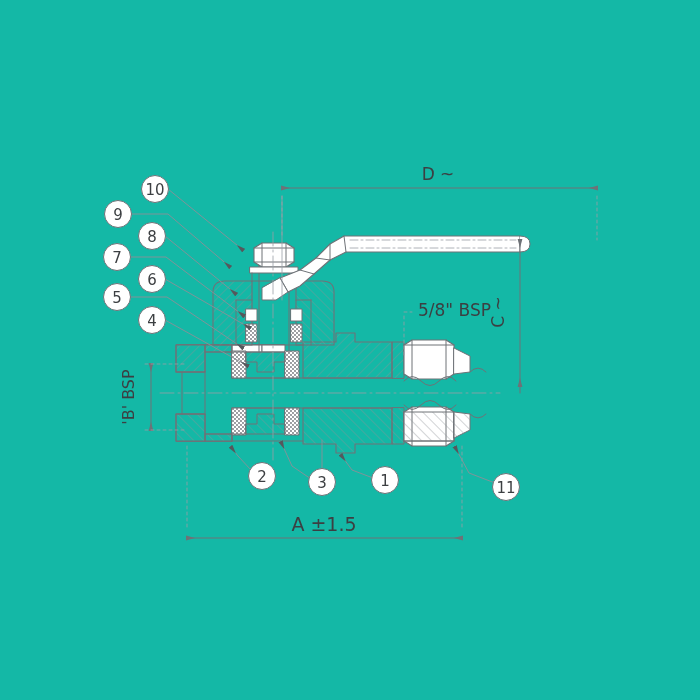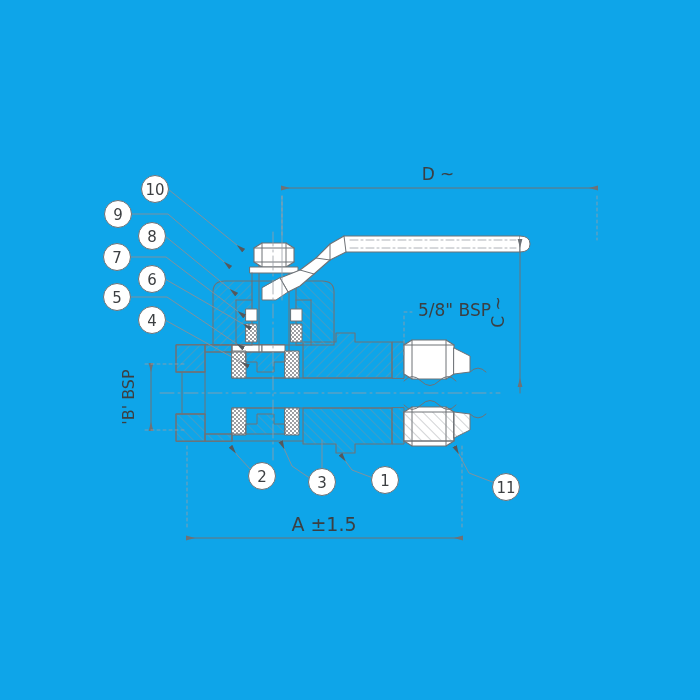--- a/index.html
+++ b/index.html
@@ -1,18 +1,18 @@
 <!DOCTYPE html>
 <html><head>
 <meta charset="utf-8">
 <style>
   html,body{margin:0;padding:0;background:#ffffff;}
   body{width:700px;height:700px;overflow:hidden;
        font-family:"DejaVu Sans","Liberation Sans",sans-serif;}
-  #stage{position:relative;width:700px;height:700px;background:#0ea5e9;}
+  #stage{position:relative;width:700px;height:700px;background:#14b8a6;}
   svg{display:block;}
   .dimtxt{font-family:"DejaVu Sans","Liberation Sans",sans-serif;}
 </style>
 </head>
 <body>
 
 <div id="stage">
 <svg id="dwg" width="700" height="700" viewBox="0 0 700 700">
 
   <defs>

